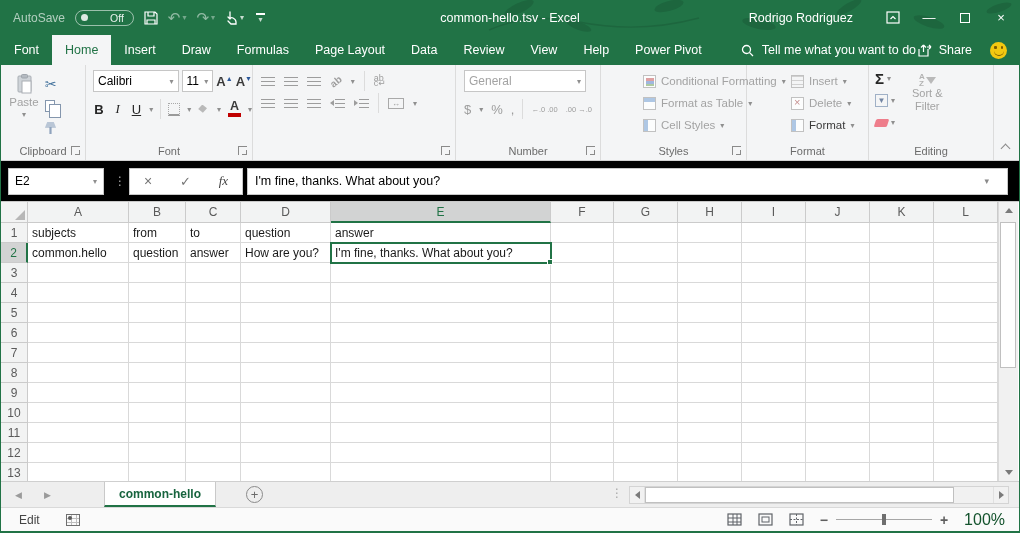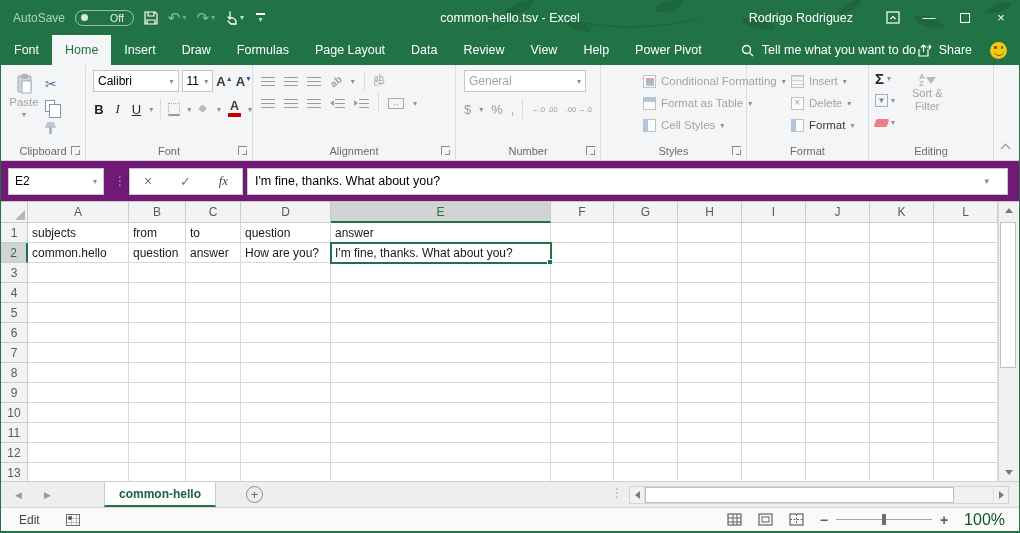--- a/index.html
+++ b/index.html
@@ -109,21 +109,21 @@
   .sigma { font-size:15px; font-weight:bold; color:#262626; }
   .fill-ic { width:13px; height:13px; border:1px solid #9fb0c6; color:#7285a3; font-size:8px; display:flex; align-items:center; justify-content:center; }
   .eraser-ic { width:13px; height:8px; background:#ee7d8b; transform:skewX(-18deg); border-radius:1.5px; }
   .bigv { display:flex; flex-direction:column; align-items:center; font-size:11px; line-height:13px; padding-top:3px; white-space:nowrap; }
   .azfun { color:#b3b3b3; font-size:8px; font-weight:bold; line-height:7px; display:flex; align-items:center; gap:1px; }
   .funnel { width:0; height:0; border-left:5px solid transparent; border-right:5px solid transparent; border-top:7px solid #b9b9b9; }
   .collapse-ribbon { position:absolute; right:10px; bottom:9px; width:8px; height:8px; }
   .collapse-ribbon::before { content:''; position:absolute; left:1px; top:2px; width:6px; height:6px; border-left:1.4px solid #8a8a8a; border-top:1.4px solid #8a8a8a; transform:rotate(45deg); }
 
   
-  .formularow { height:41px; background:#701a75; border-bottom:1px solid #c9c9c9; display:flex; align-items:center; flex:none; position:relative; }
+  .formularow { height:41px; background:#000000; border-bottom:1px solid #c9c9c9; display:flex; align-items:center; flex:none; position:relative; }
   .namebox { position:absolute; left:7px; width:96px; height:27px; background:#fff; border:1px solid #c8c8c8; display:flex; align-items:center; font-size:12px; padding:0 6px; }
   .namebox .mini-caret { margin-left:auto; }
   .fdots { position:absolute; left:113px; color:#a8a8a8; font-size:12px; letter-spacing:0; }
   .fbtns { position:absolute; left:128px; width:114px; height:27px; background:#fff; border:1px solid #c8c8c8; display:flex; align-items:center; justify-content:space-around; }
   .fbtn-x { color:#757575; font-size:14px; }
   .fbtn-ok { color:#757575; font-size:13px; }
   .fbtn-fx { color:#444; font-size:13px; font-style:italic; font-family:"Liberation Serif",serif; }
   .formulafield { position:absolute; left:246px; right:11px; height:27px; background:#fff; border:1px solid #c8c8c8; display:flex; align-items:center; font-size:12.5px; padding:0 22px 0 7px; white-space:nowrap; overflow:hidden; }
   .ffcaret { position:absolute; right:18px; color:#8a8a8a; font-size:9px; }
 
@@ -356,21 +356,20 @@
             <span class="stripes short"></span>
           </span>
         <span class="indent-ic">
             <span class="tri right"></span>
             <span class="stripes short"></span>
           </span>
         <span class="vsep"></span>
         <span class="merge-ic">↔</span>
         <span class="mini-caret">▾</span>
       </div>
-      <div class="glabel">Alignment</div>
       <div class="launch"></div>
     </div>
 
     <div class="rgroup g-number">
       <div class="nrow1">
         <div class="selbox">
             <span>General</span>
             <span class="mini-caret">▾</span>
           </div>
       </div>

